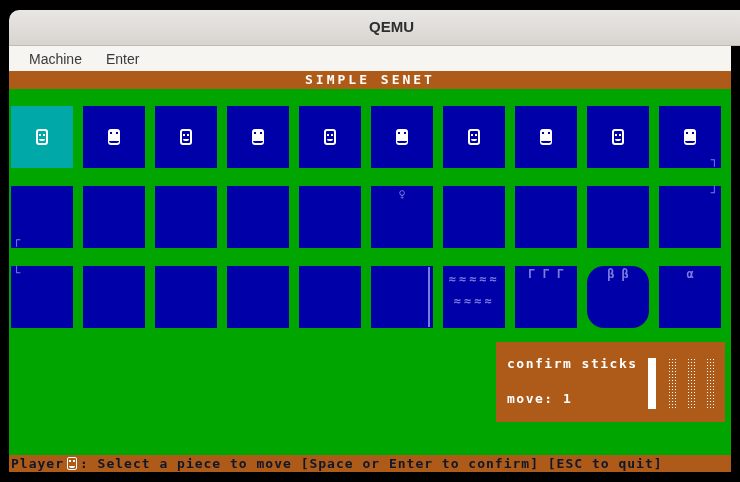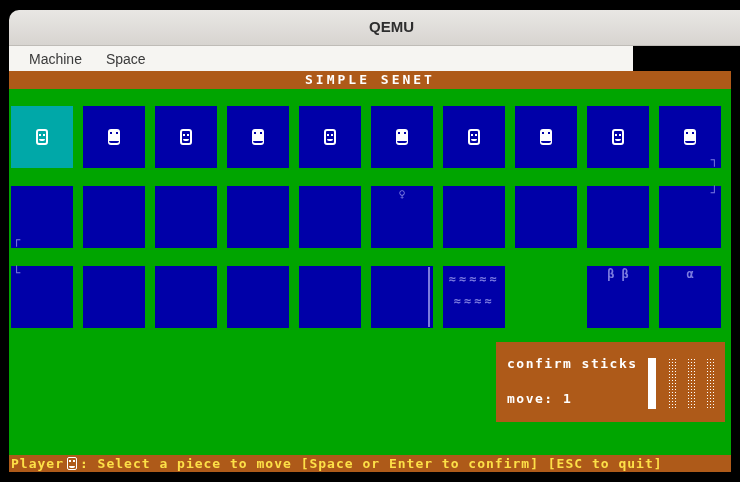--- a/index.html
+++ b/index.html
@@ -24,21 +24,21 @@
     position:absolute;left:0;right:0;top:8px;text-align:center;
     font-size:15px;font-weight:bold;color:#2E2E2E;
   }
   .close-btn{
     position:absolute;right:14px;top:8px;width:20px;height:20px;
     display:flex;align-items:center;justify-content:center;
     font-size:13px;font-weight:bold;color:#3A3A3A;cursor:pointer;
   }
   
   .menubar{
-    position:absolute;left:0;top:36px;width:624px;height:25px;
+    position:absolute;left:0;top:36px;width:722px;height:25px;
     background:#F6F5F2;display:flex;align-items:center;padding-left:8px;box-sizing:border-box;
   }
   .menu-item{
     font-size:14px;color:#3A3A3A;padding:2px 12px;cursor:default;
   }
   
   .display{
     position:absolute;left:0;top:61px;width:722px;height:401px;
     background:var(--green,#00A500);overflow:hidden;
   }
@@ -103,36 +103,36 @@
   }
   .stick{position:absolute;top:16px;width:8px;height:51px;}
   .stick.flat{background:#fff;}
   .stick.round{
     background-image:radial-gradient(circle,#fff 34%,transparent 38%);
     background-size:3px 3px;
   }
   
   .statusbar{
     position:absolute;left:0;bottom:0;width:722px;height:17px;
-    background:var(--orange,#AE5A19);color:#fde047;white-space:nowrap;
+    background:var(--orange,#AE5A19);color:#0f172a;white-space:nowrap;
     font:bold 13px/17px "DejaVu Sans Mono","Liberation Mono",monospace;
     letter-spacing:1px;padding-left:2px;box-sizing:border-box;
   }
 </style>
 </head>
 <body>
 
 <div class="window">
   <div class="titlebar">
     <div class="title">QEMU</div>
     <div class="close-btn">✕</div>
   </div>
   <div class="menubar">
     <span class="menu-item">Machine</span>
-    <span class="menu-item">Space</span>
+    <span class="menu-item">Enter</span>
   </div>
   <div class="display">
     <div class="game-header">SIMPLE SENET</div>
     <div class="board">
         <div class="square cursor" style="left: 2px; top: 35px;">
           <span class="piece p1">
             <i class="e e1"></i>
             <i class="e e2"></i>
             <i class="m"></i>
           </span>
@@ -226,21 +226,24 @@
         <div class="square" style="left: 290px; top: 195px;"></div>
         <div class="square" style="left: 362px; top: 195px;">
           <div class="vbar"></div>
         </div>
         <div class="square" style="left: 434px; top: 195px;">
           <div class="water">
             <div>≈≈≈≈≈</div>
             <div>≈≈≈≈</div>
           </div>
         </div>
-        <div class="square" style="left: 578px; top: 195px;">
+        <div class="square" style="left: 506px; top: 195px;">
+          <div class="marker">Γ Γ Γ</div>
+        </div>
+        <div class="square" style="left: 578px; top: 195px; border-radius: 17px;">
           <div class="marker">β β</div>
         </div>
         <div class="square" style="left: 650px; top: 195px;">
           <div class="marker">α</div>
         </div>
       </div>
     <div class="sticks-panel">
       <div class="line1">confirm sticks</div>
       <div class="line2">move: 1</div>
     <div class="stick flat" style="left: 152px;"></div>

